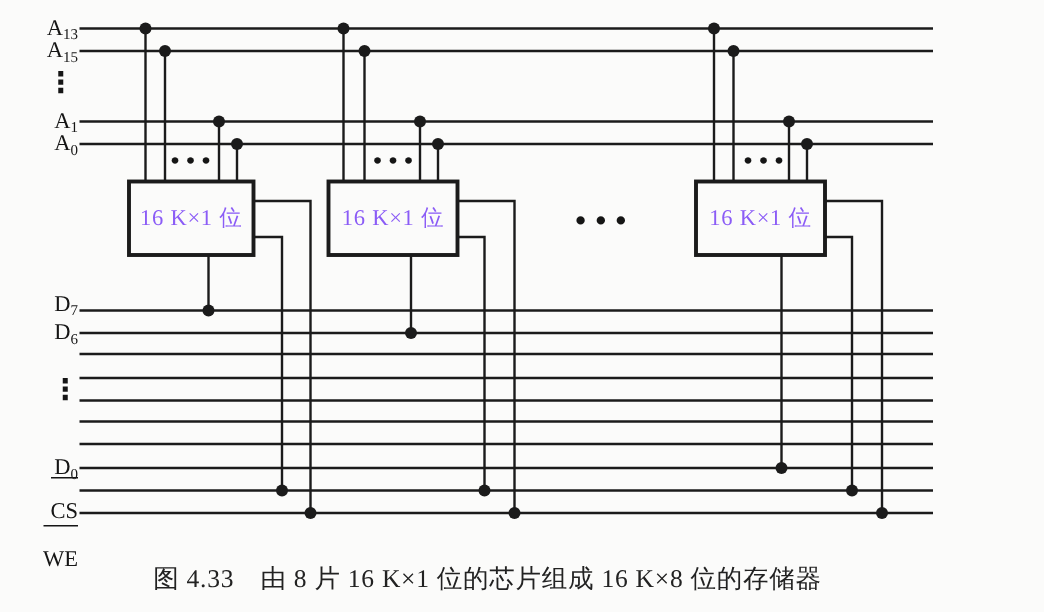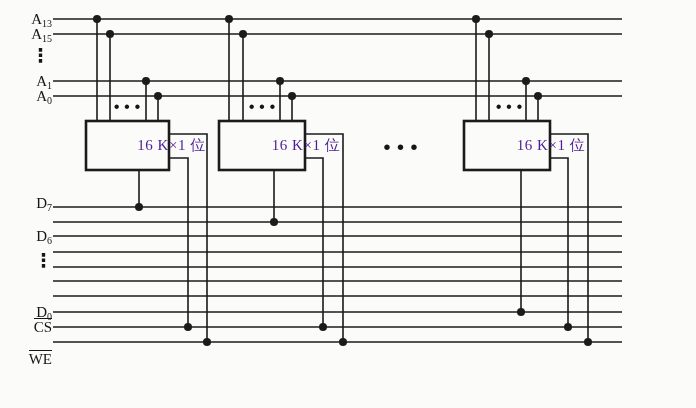--- a/index.html
+++ b/index.html
@@ -26,21 +26,21 @@
     white-space: nowrap;
   }
   .bus-label sub {
     font-size: 10px;
     line-height: 0;
     vertical-align: -3px;
   }
   .overlined {
     display: inline-block;
     border-top: 1.5px solid #151515;
-    padding-top: 0px;
+    padding-top: 14px;
     line-height: 16px;
   }
   .vdots {
     position: absolute;
     font-family: "DejaVu Sans", sans-serif;
     font-weight: 700;
     font-size: 19px;
     line-height: 22px;
     color: #151515;
   }
@@ -57,23 +57,22 @@
   }
   .hdots.big { font-size: 30px; letter-spacing: 3px; }
   .chip-label {
     position: absolute;
     height: 49px;
     display: flex;
     align-items: center;
     justify-content: center;
     font-size: 15px;
     letter-spacing: 0.5px;
-    color: #4c1d95;
+    color: #8b5cf6;
     white-space: nowrap;
-    padding-left: 44px;
   }
   .caption {
     position: absolute;
     left: 60px;
     top: 374px;
     width: 530px;
     text-align: center;
     font-size: 17px;
     letter-spacing: 0.5px;
     color: #222;
@@ -165,29 +164,30 @@
     </g>
   </svg>
 
   <div class="bus-label" style="top:10px"><span>A</span><sub>13</sub></div>
   <div class="bus-label" style="top:25px"><span>A</span><sub>15</sub></div>
   <div class="vdots" style="left:31px; top:44px">⋮</div>
   <div class="bus-label" style="top:72px"><span>A</span><sub>1</sub></div>
   <div class="bus-label" style="top:87px"><span>A</span><sub>0</sub></div>
 
   <div class="bus-label" style="top:194px"><span>D</span><sub>7</sub></div>
-  <div class="bus-label" style="top:227px"><span>D</span><sub>6</sub></div>
+  <div class="bus-label" style="top:213px"><span>D</span><sub>6</sub></div>
   <div class="vdots" style="left:34px; top:249px">⋮</div>
   <div class="bus-label" style="top:303px"><span>D</span><sub>0</sub></div>
   <div class="bus-label" style="top:318px"><span class="overlined">CS</span></div>
   <div class="bus-label" style="top:350px"><span class="overlined">WE</span></div>
 
   <div class="chip-label" style="left:86px;  top:121px; width:83px">16 K×1 位</div>
   <div class="chip-label" style="left:219px; top:121px; width:86px">16 K×1 位</div>
   <div class="chip-label" style="left:464px; top:121px; width:86px">16 K×1 位</div>
 
   <div class="hdots" style="left:106px; top:102px">···</div>
   <div class="hdots" style="left:241px; top:102px">···</div>
   <div class="hdots" style="left:488px; top:102px">···</div>
   <div class="hdots big" style="left:380px; top:143px">···</div>
 
+  <div class="caption">图 4.33　由 8 片 16 K×1 位的芯片组成 16 K×8 位的存储器</div>
 
 </div>
 
 </body></html>

